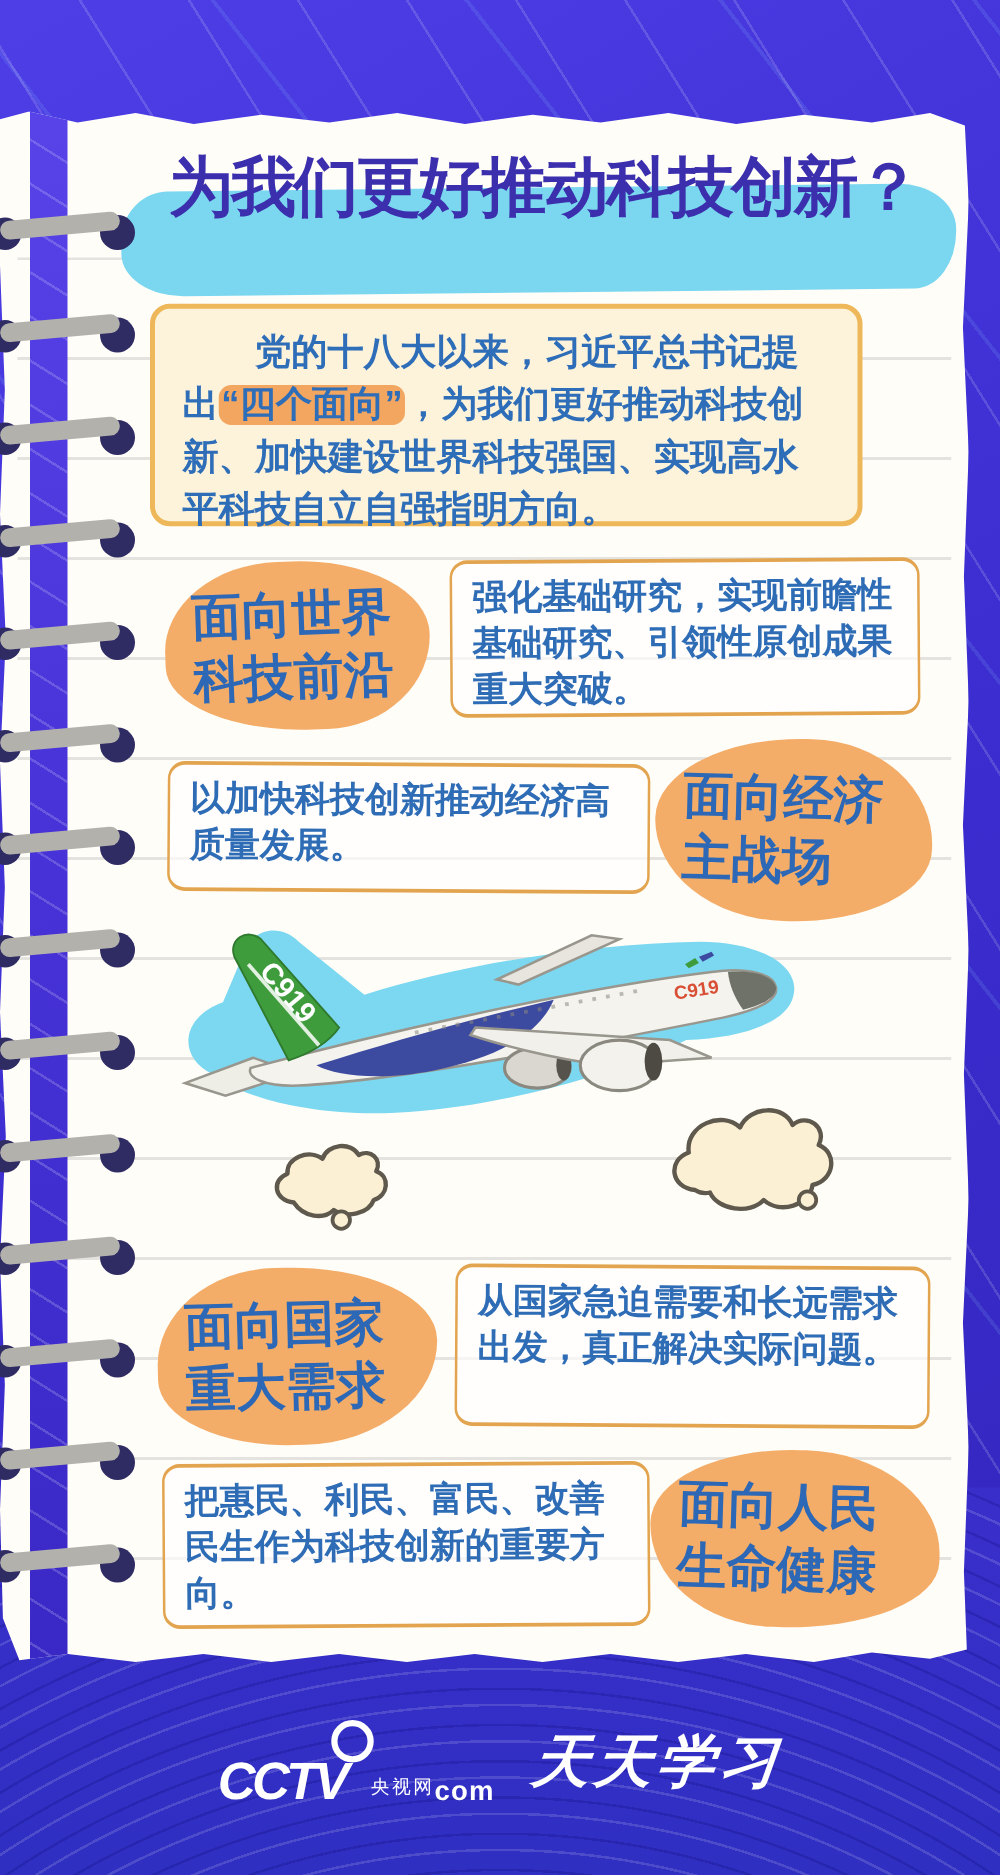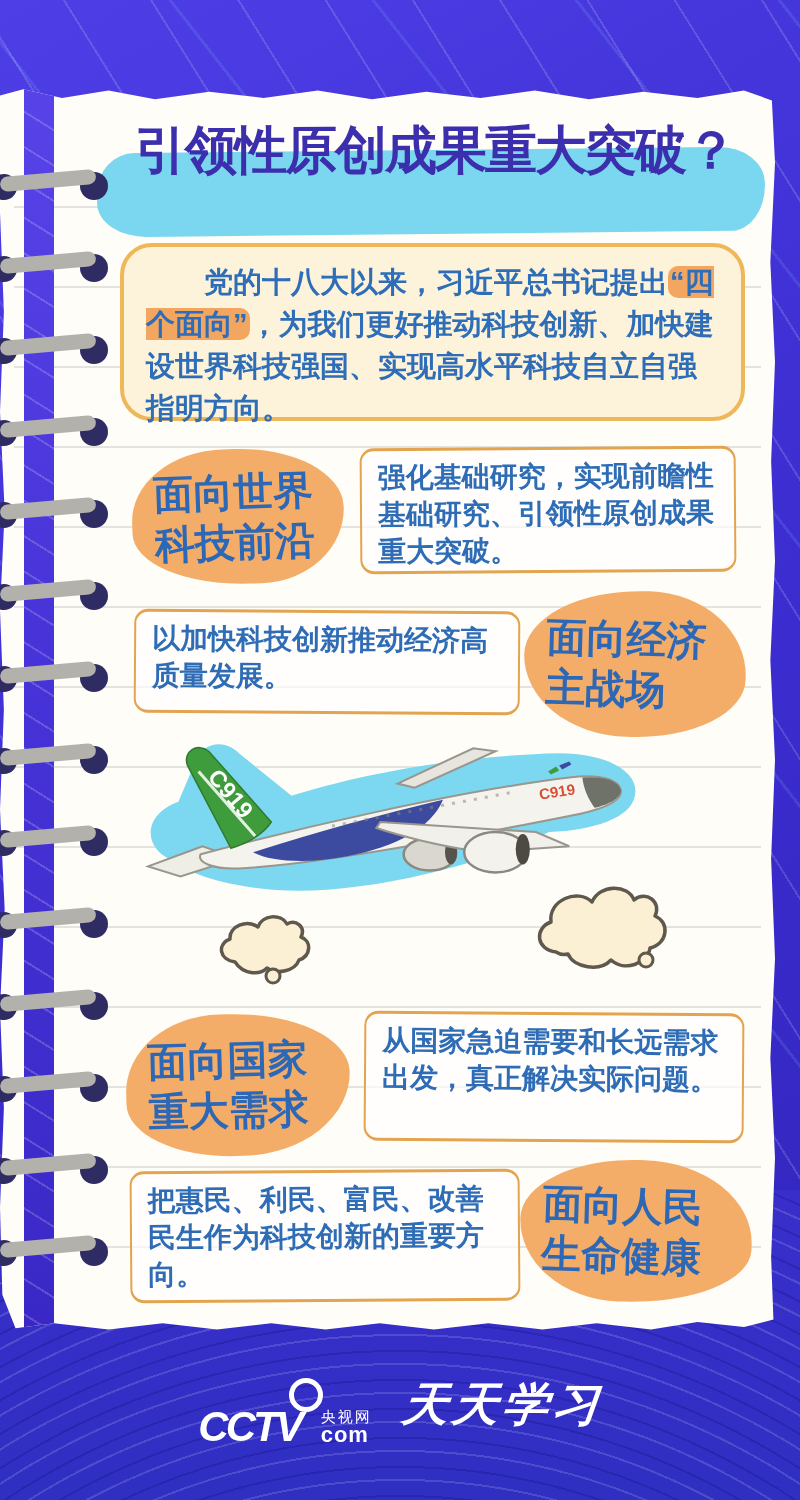--- a/index.html
+++ b/index.html
@@ -36,22 +36,22 @@
   .ring .bar{position:absolute;left:0px;top:2px;width:96px;height:15px;border-radius:9px;background:#b3b1ac;transform:rotate(-5deg);}
 
   
   .title-wrap{position:absolute;left:95px;top:122px;width:680px;height:118px;z-index:3;}
   .title-highlight{position:absolute;left:2px;top:28px;width:668px;height:84px;background:#7ad7ef;
     border-radius:38px 46px 34px 50px / 40px 36px 46px 34px;transform:rotate(-.6deg);}
   .title{position:relative;margin:0;padding-top:2px;text-align:center;font-size:52px;line-height:1.0;
     font-weight:900;color:#3b2fae;letter-spacing:-2px;}
 
   
-  .intro{position:absolute;left:120px;top:243px;width:625px;height:178px;z-index:3;
-    background:#fdf3da;border:4px solid #eeb85a;border-radius:32px;box-sizing:border-box;}
+  .intro{position:absolute;left:120px;top:243px;width:570px;height:178px;z-index:3;
+    background:#fdf3da;border:4px solid #eeb85a;border-radius:16px;box-sizing:border-box;}
   .intro p{margin:0;padding:14px 22px 0 22px;text-indent:2em;font-size:29px;line-height:42px;
     font-weight:bold;color:#2e6db8;}
   .intro .hl{background:#f3a660;border-radius:10px;padding:0 2px;}
 
   
   .blob{position:absolute;z-index:3;display:flex;flex-direction:column;justify-content:center;
     padding-left:22px;box-sizing:border-box;background:#f4ad68;}
   .blob .l1,.blob .l2{font-size:40px;line-height:50px;font-weight:900;color:#2d68b6;}
   .blob1{left:132px;top:449px;width:212px;height:135px;border-radius:46% 54% 42% 58% / 55% 48% 58% 42%;transform:rotate(-2deg);}
   .blob2{left:524px;top:591px;width:222px;height:146px;border-radius:55% 45% 52% 48% / 46% 58% 42% 56%;transform:rotate(1.5deg);}
@@ -66,25 +66,25 @@
   .desc3{left:364px;top:1012px;width:380px;height:130px;transform:rotate(.4deg);}
   .desc4{left:130px;top:1170px;width:390px;height:132px;transform:rotate(-.4deg);}
 
   
   .plane{position:absolute;left:140px;top:733px;width:505px;height:182px;z-index:3;}
   .cloud-small{position:absolute;left:213px;top:898px;width:135px;height:92px;z-index:3;}
   .cloud-big{position:absolute;left:528px;top:872px;width:150px;height:118px;z-index:3;}
 
   
   .footer{position:absolute;left:0;top:1374px;width:800px;height:72px;z-index:3;
-    display:flex;justify-content:center;color:#fff;}
+    display:flex;align-items:center;justify-content:center;color:#fff;}
   .cctv-logo{display:flex;align-items:flex-end;}
   .cctv-letters{font-size:42px;font-weight:bold;letter-spacing:-3px;line-height:.9;font-style:italic;}
   .cctv-ring{width:24px;height:24px;border:5px solid #fff;border-radius:50%;margin:0 -4px 34px -12px;position:relative;}
-  .cctv-stack{display:flex;flex-direction:column;align-items:flex-start;margin-left:2px;}
+  .cctv-stack{display:flex;flex-direction:row;align-items:flex-start;margin-left:2px;}
   .cctv-site{font-size:15px;letter-spacing:2px;line-height:1;}
   .cctv-domain{font-size:22px;font-weight:bold;line-height:1;letter-spacing:1px;}
   .brand{margin-left:30px;font-family:"DejaVu Serif",serif;font-style:italic;font-weight:bold;
     font-size:46px;letter-spacing:4px;transform:skewX(-6deg);}
 </style>
 </head>
 <body>
 
 <div class="stage">
   <div class="bg-top"></div>
@@ -163,21 +163,21 @@
       </div>
       <div class="ring" style="top: 1237px;">
         <span class="dotL"></span>
         <span class="dotR"></span>
         <span class="bar"></span>
       </div>
     </div>
 
   <div class="title-wrap">
     <div class="title-highlight"></div>
-    <h1 class="title">引领性原创成果重大突破？</h1>
+    <h1 class="title">为我们更好推动科技创新？</h1>
   </div>
 
   <div class="intro">
     <p><span>党的十八大以来，习近平总书记提出</span><span class="hl">“四个面向”</span><span>，为我们更好推动科技创新、加快建设世界科技强国、实现高水平科技自立自强指明方向。</span></p>
   </div>
 
   <div class="blob blob1">
     <span class="l1">面向世界</span>
     <span class="l2">科技前沿</span>
   </div>

